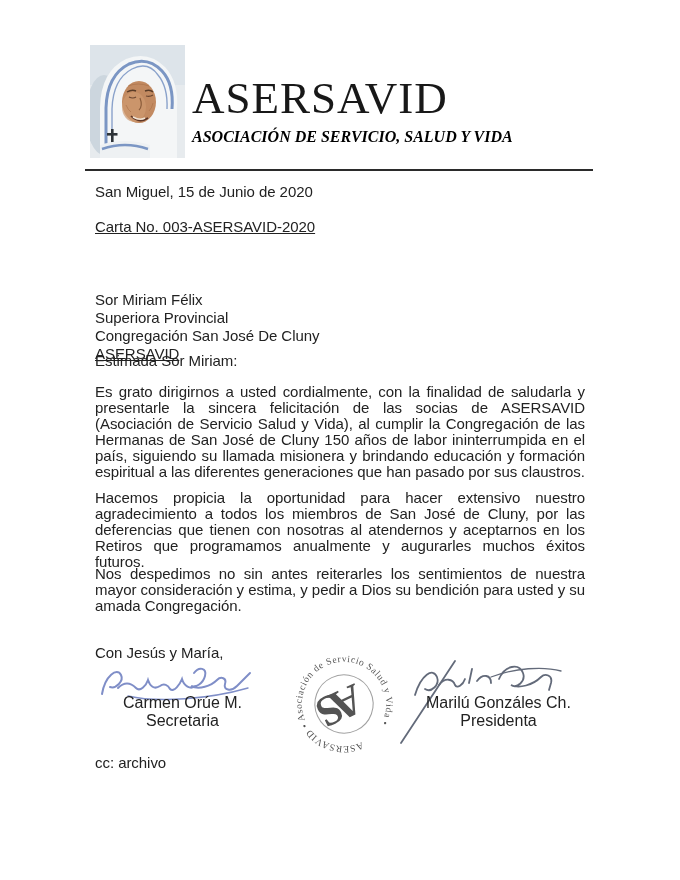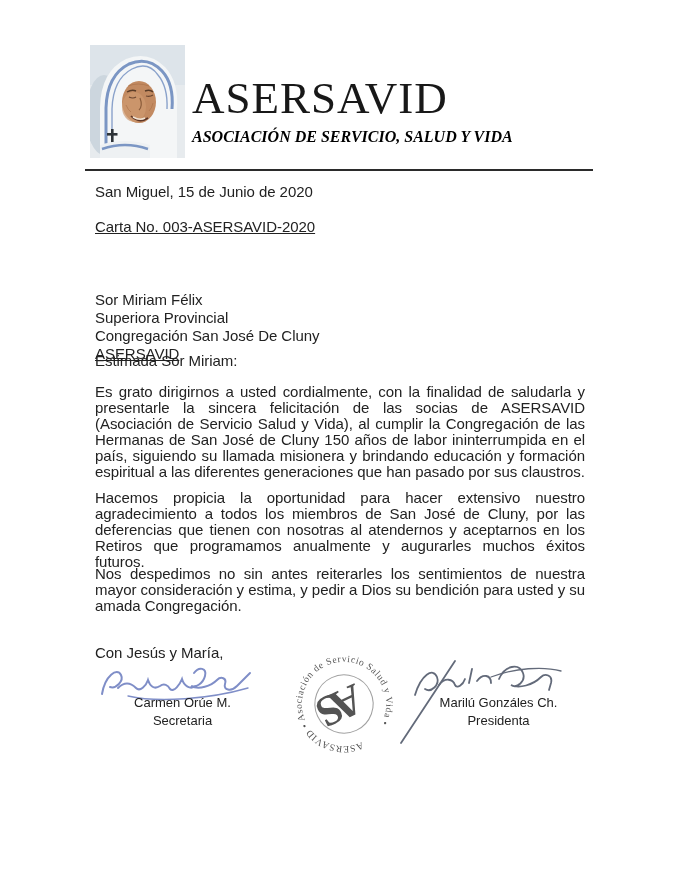--- a/index.html
+++ b/index.html
@@ -36,21 +36,21 @@
   .para-1          { top:384px; }
   .para-2          { top:490px; }
   .para-3          { top:566px; }
   .valediction     { top:645px; }
   .cc-block        { top:755px; }
   
   .sig-script-left  { position:absolute; left:98px;  top:662px; width:160px; height:42px; }
   .seal             { position:absolute; left:292px; top:652px; width:104px; height:104px; opacity:.88; }
   .sig-script-right { position:absolute; left:393px; top:655px; width:175px; height:90px; }
   .signer {
-    position:absolute; font-size:13px; line-height:18px; text-align:center;
+    position:absolute; font-size:16px; line-height:18px; text-align:center;
   }
   .signer-left  { left:105px; top:694px; width:155px; }
   .signer-right { left:416px; top:694px; width:165px; }
 </style>
 </head>
 <body>
 
 <div class="page">
 
   <svg class="photo" viewBox="0 0 95 113" aria-hidden="true">
@@ -138,15 +138,16 @@
   <div class="signer signer-left">
     <div>Carmen Orúe M.</div>
     <div>Secretaria</div>
   </div>
   <div class="signer signer-right">
     <div>Marilú Gonzáles Ch.</div>
     <div>Presidenta</div>
   </div>
 
   <div class="block cc-block">
+    <div>cc: archivo</div>
   </div>
 
 </div>
 
 </body></html>

